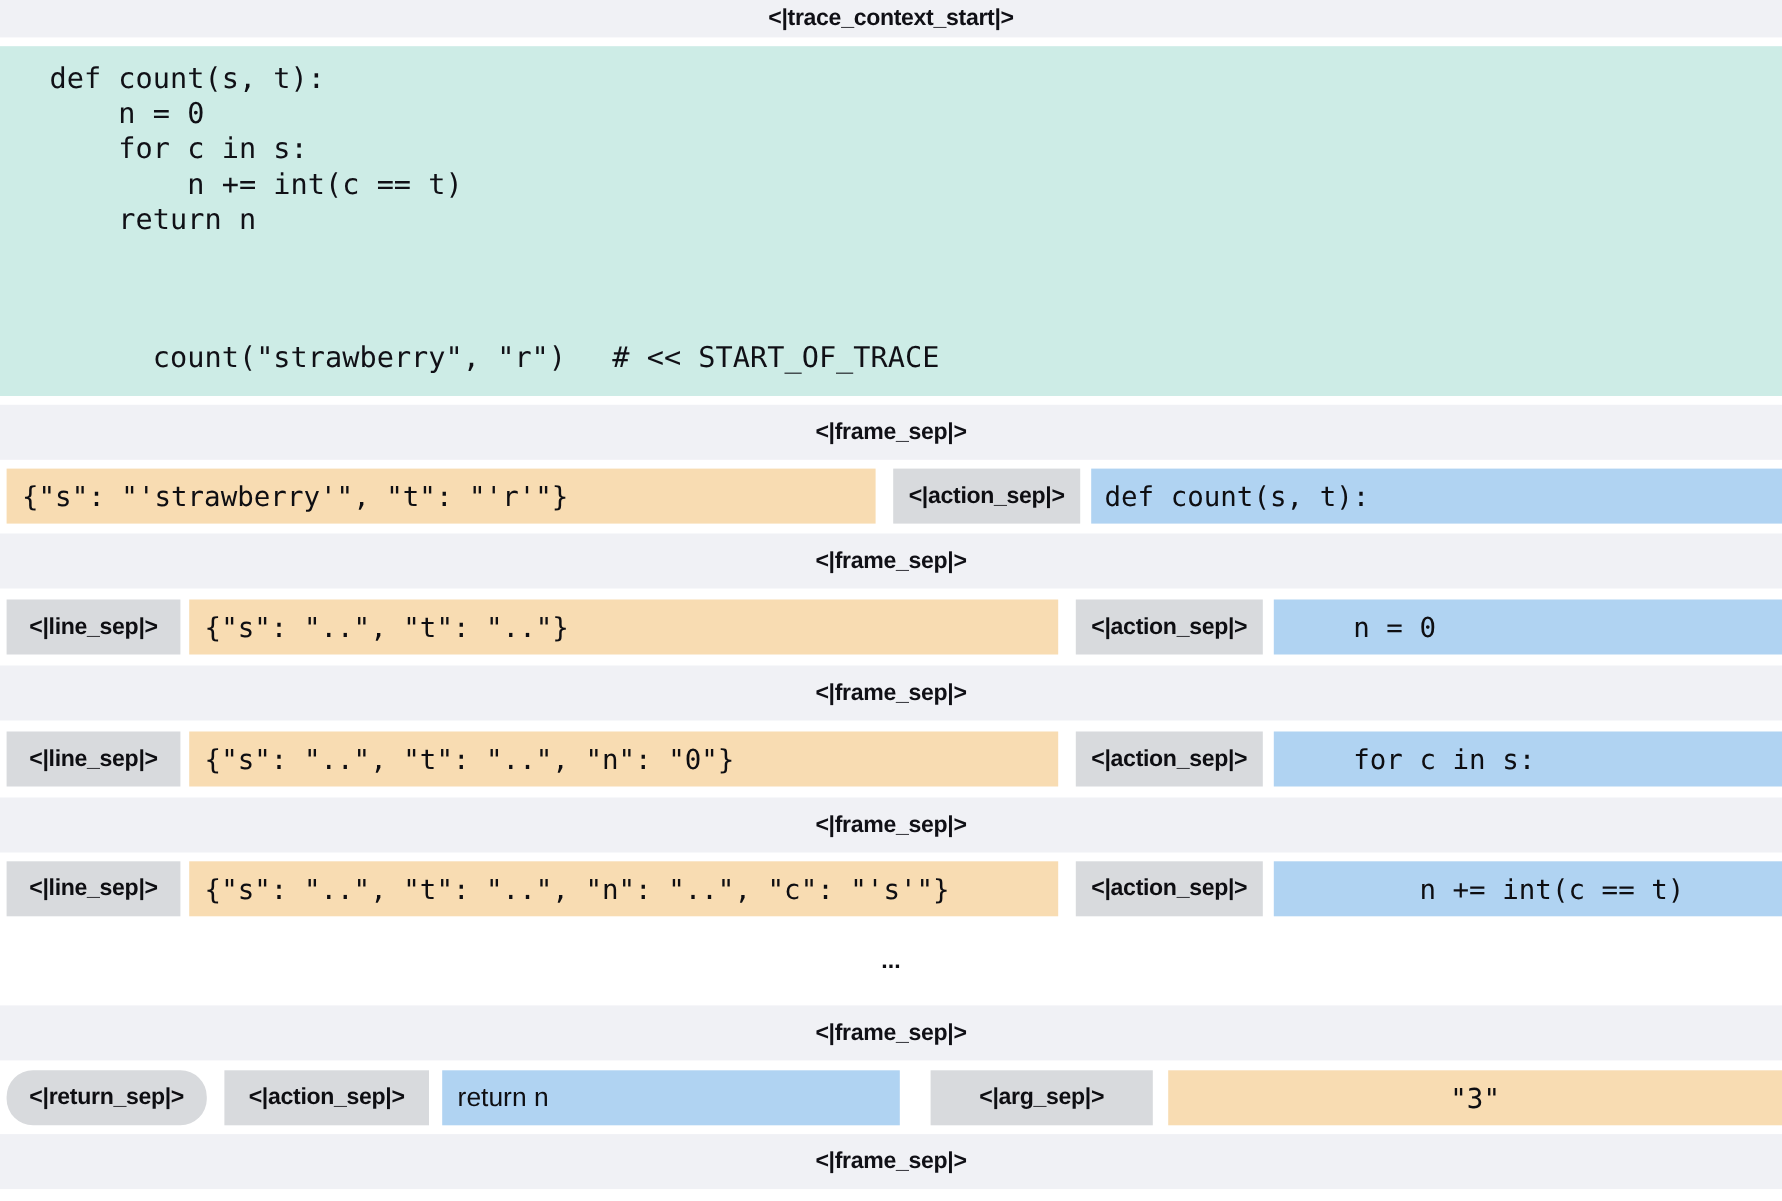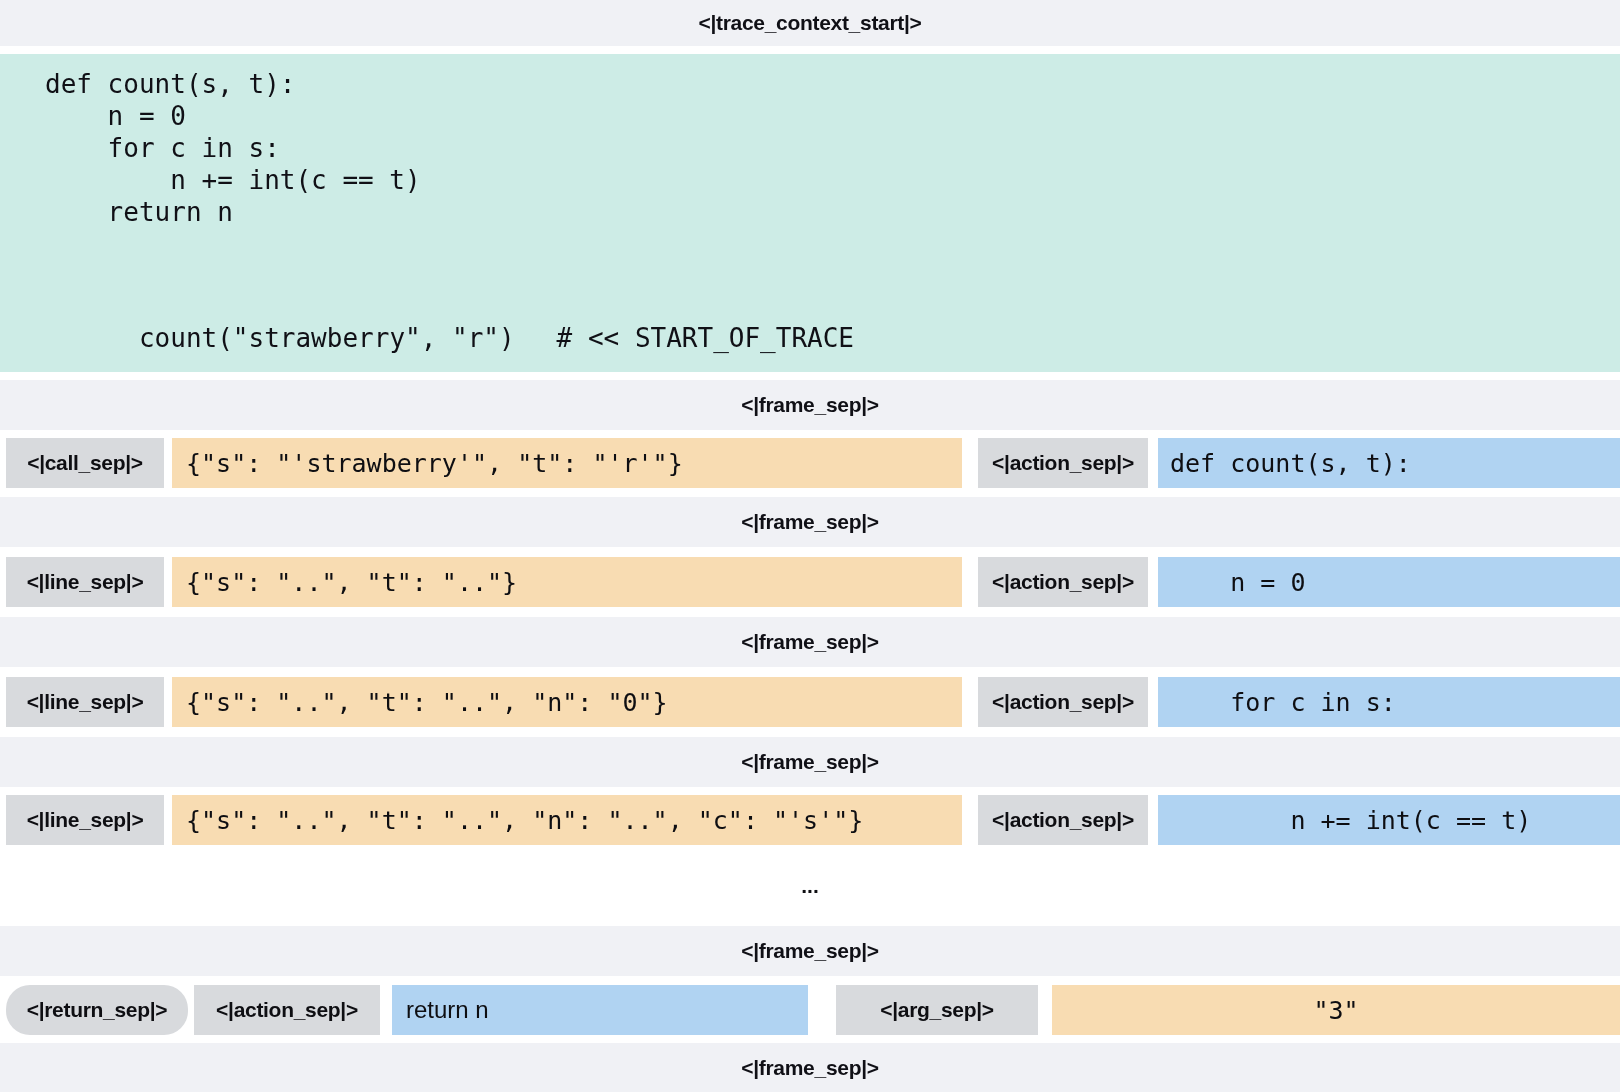--- a/index.html
+++ b/index.html
@@ -12,21 +12,21 @@
   }
 
   
   .band {
     height: 50px;
     background: #f0f1f5;
     display: flex;
     align-items: center;
     justify-content: center;
   }
-  .band.top { height: 46px; }
+  .band.top { height: 34px; }
   .tok {
     font-weight: bold;
     font-size: 21px;
     letter-spacing: -0.3px;
     color: #101016;
   }
 
   
   .code-block {
     margin-top: 8px;
@@ -78,21 +78,21 @@
     padding-left: 12px;
     flex: 1 1 auto;
   }
 
   
   .w-sep-l   { width: 158px; margin-right: 8px; }
   .w-locals  { width: 790px; margin-right: 16px; }
   .w-sep-act { width: 170px; margin-right: 10px; }
 
   
-  .w-ret     { width: 182px; margin-right: 6px; border-radius: 24px; }
+  .w-ret     { width: 182px; margin-right: 16px; border-radius: 24px; }
   .w-act2    { width: 186px; margin-right: 12px; }
   .w-retcode { width: 416px; margin-right: 28px; flex: 0 0 auto; }
   .w-arg     { width: 202px; margin-right: 14px; }
   .chip.retval {
     background: #f8dcb2;
     flex: 1 1 auto;
     justify-content: center;
     font-family: "DejaVu Sans Mono", monospace;
     font-size: 25px;
   }
@@ -133,21 +133,20 @@
     <div class="code-line">    return n</div>
     <div class="code-line call-line">
       <span>count("strawberry", "r")</span><span class="call-comment"># &lt;&lt; START_OF_TRACE</span>
     </div>
   </div>
 
   <div class="band mt8">
     <span class="tok">&lt;|frame_sep|&gt;</span>
   </div>
   <div class="row mt8">
-    <div class="chip sep w-sep-l">&lt;|call_sep|&gt;</div>
     <div class="chip locals w-locals">{"s": "'strawberry'", "t": "'r'"}</div>
     <div class="chip sep w-sep-act">&lt;|action_sep|&gt;</div>
     <div class="chip action">def count(s, t):</div>
   </div>
 
   <div class="band mt9">
     <span class="tok">&lt;|frame_sep|&gt;</span>
   </div>
   <div class="row mt10">
     <div class="chip sep w-sep-l">&lt;|line_sep|&gt;</div>

